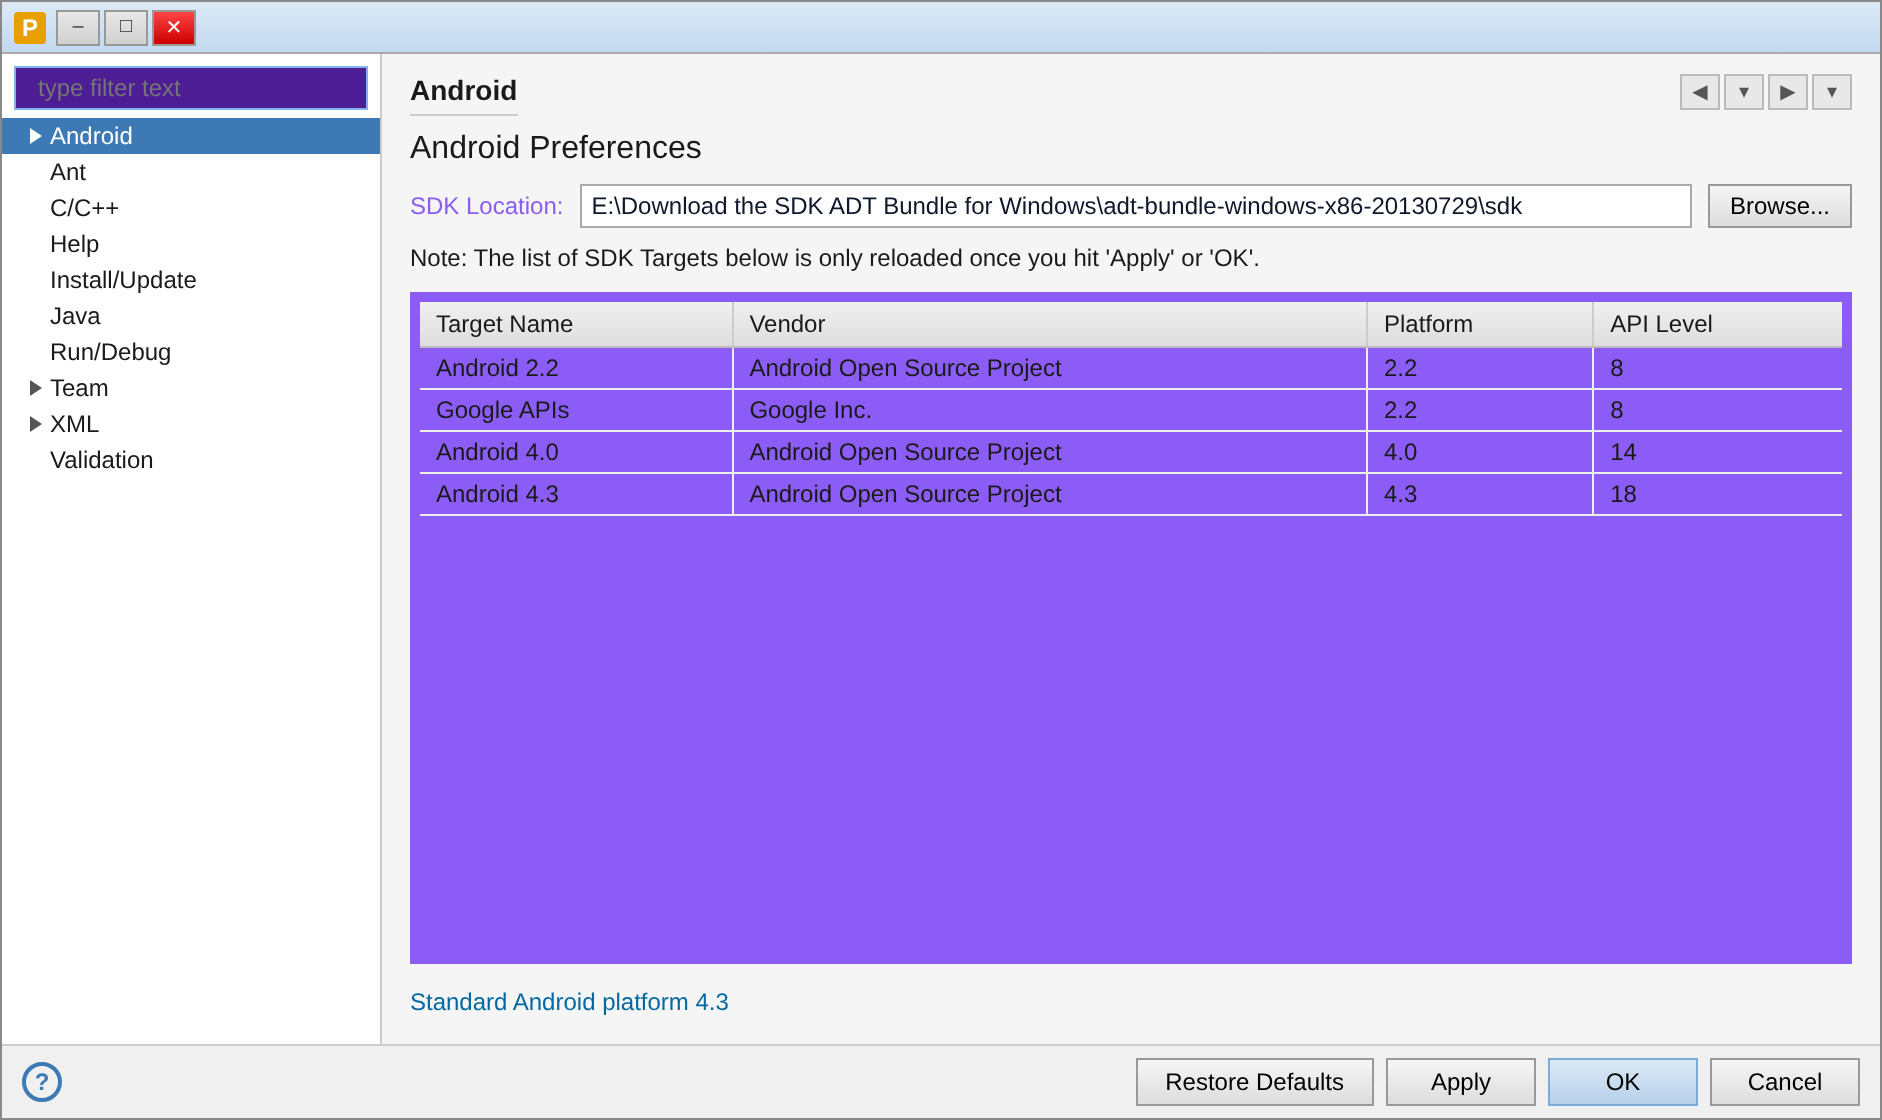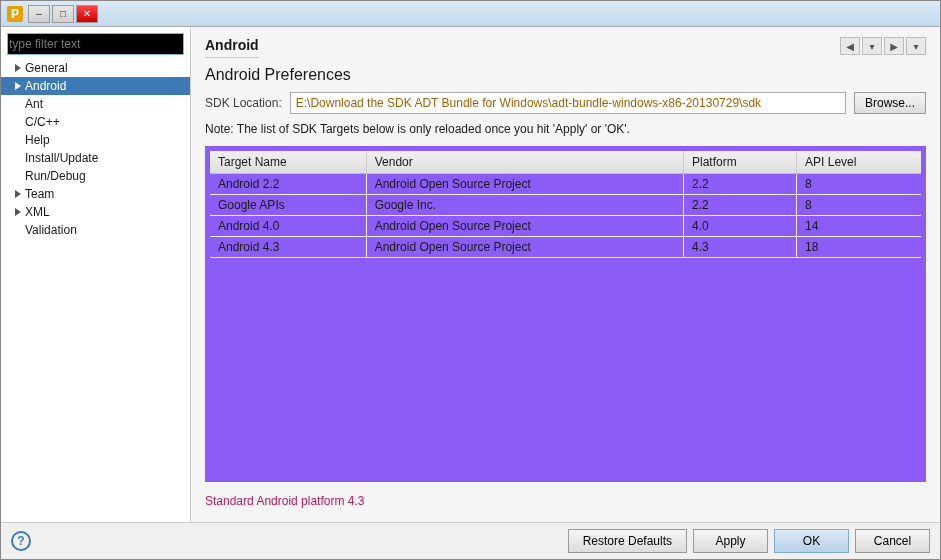--- a/index.html
+++ b/index.html
@@ -62,23 +62,23 @@
       background: #fff;
       border-right: 1px solid #ccc;
       display: flex;
       flex-direction: column;
       flex-shrink: 0;
       overflow-y: auto;
     }
 
     .filter-input {
       margin: 6px 6px 4px 6px;
-      padding: 3px 1px;
+      padding: 3px 11px;
       border: 1px solid #7eb4ea;
-      background: #000000;
+      background: #4c1d95;
       color: #888;
       font-size: 12px;
       width: calc(100% - 12px);
       outline: none;
     }
 
     .tree-item {
       padding: 2px 8px 2px 14px;
       cursor: pointer;
       display: flex;
@@ -136,28 +136,28 @@
       color: #1a1a1a;
       margin-bottom: 8px;
     }
 
     .sdk-row {
       display: flex;
       align-items: center;
       gap: 8px;
       margin-bottom: 8px;
     }
-    .sdk-label { color: #404040; white-space: nowrap; }
+    .sdk-label { color: #8b5cf6; white-space: nowrap; }
     .sdk-path {
       flex: 1;
       border: 1px solid #aaa;
       background: #fff;
       padding: 3px 5px;
       font-size: 12px;
-      color: #a16207;
+      color: #0f172a;
     }
     .browse-btn {
       padding: 3px 10px;
       background: linear-gradient(to bottom, #f5f5f5, #ddd);
       border: 1px solid #999;
       cursor: pointer;
       font-size: 12px;
     }
 
     .note-text {
@@ -193,21 +193,21 @@
     td {
       padding: 3px 8px;
       border-bottom: 1px solid #eee;
       border-right: 1px solid #eee;
       color: #1a1a1a;
     }
     td:last-child { border-right: none; }
 
     .status-bar-text {
       font-size: 12px;
-      color: #be185d;
+      color: #0369a1;
       padding: 4px 0;
     }
 
     .bottom-bar {
       background: #f0f0f0;
       border-top: 1px solid #ccc;
       padding: 6px 10px;
       display: flex;
       justify-content: flex-end;
       align-items: center;
@@ -261,43 +261,43 @@
       <div class="titlebar-btn">□</div>
       <div class="titlebar-btn close">✕</div>
     </div>
   </div>
 
   <div class="main-content">
 
     <div class="sidebar">
       <input class="filter-input" type="text" value="" placeholder="type filter text" style="">
 
-      <div class="tree-item">
-        <span class="arrow"></span>
-        <span>General</span>
-      </div>
       <div class="tree-item selected">
         <span class="arrow"></span>
         <span>Android</span>
       </div>
       <div class="tree-item">
         <span class="no-arrow"></span>
         <span>Ant</span>
       </div>
       <div class="tree-item">
         <span class="no-arrow"></span>
         <span>C/C++</span>
       </div>
       <div class="tree-item">
         <span class="no-arrow"></span>
         <span>Help</span>
       </div>
       <div class="tree-item">
         <span class="no-arrow"></span>
         <span>Install/Update</span>
+      </div>
+      <div class="tree-item">
+        <span class="no-arrow"></span>
+        <span>Java</span>
       </div>
       <div class="tree-item">
         <span class="no-arrow"></span>
         <span>Run/Debug</span>
       </div>
       <div class="tree-item">
         <span class="arrow"></span>
         <span>Team</span>
       </div>
       <div class="tree-item">

